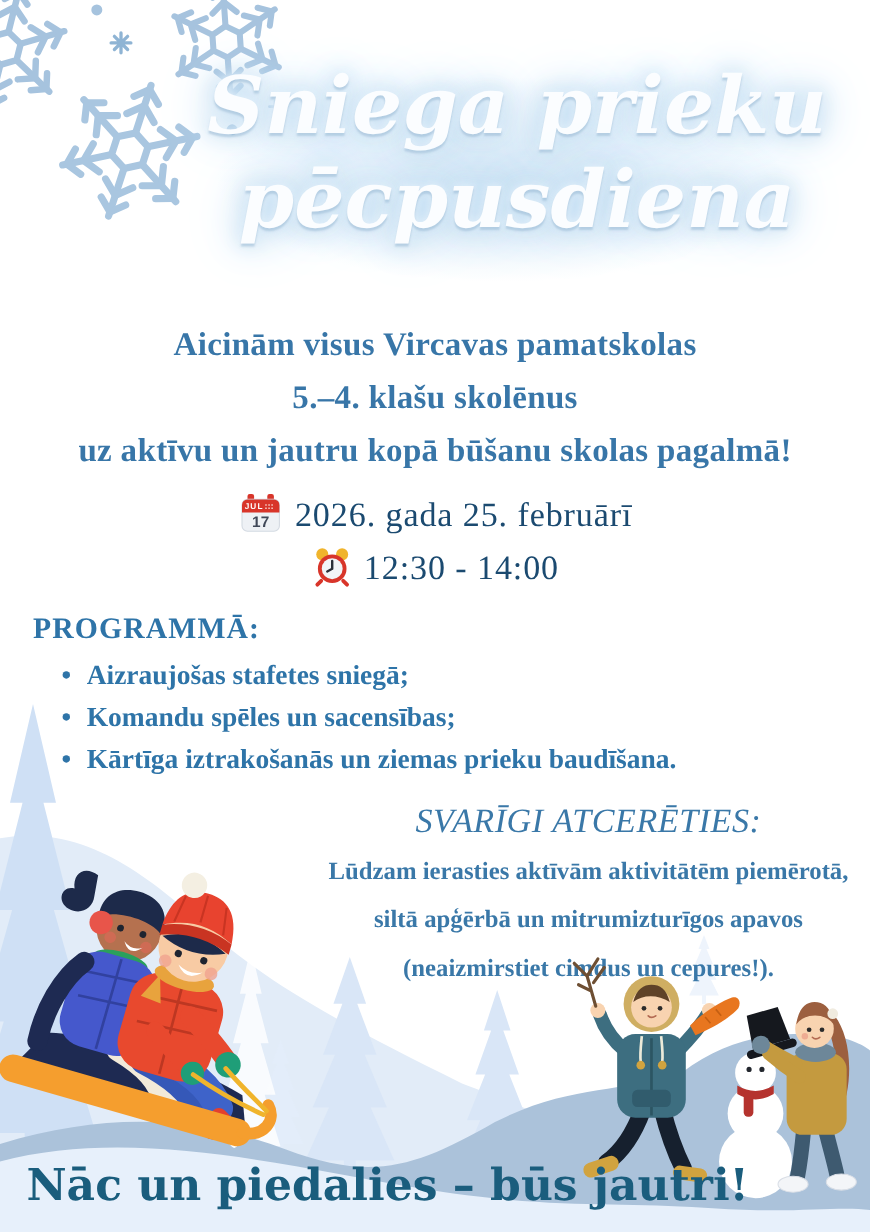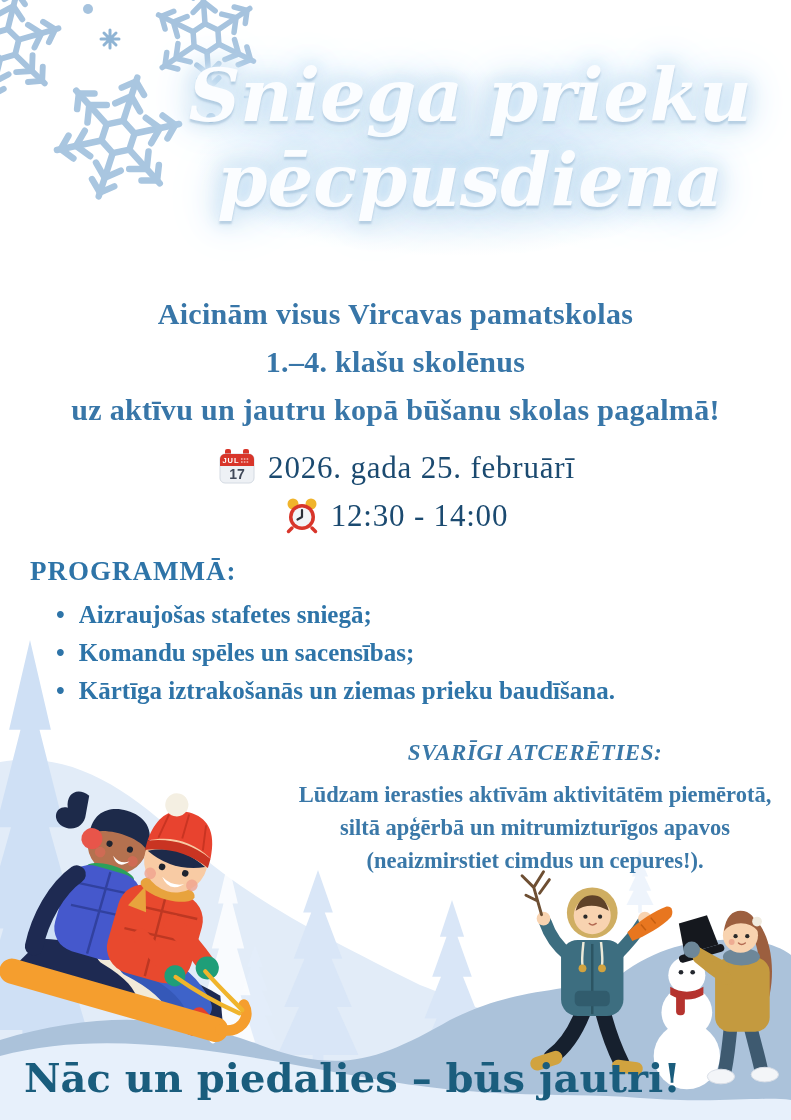--- a/index.html
+++ b/index.html
@@ -33,22 +33,22 @@
   .time-row{top:496px;}
   .date-text,.time-text{font-weight:normal; font-size:31px; color:#1b4a70; letter-spacing:.8px;}
   .program{position:absolute; top:556px; left:30px; width:730px; z-index:2; color:#2e74a8;}
   .program-heading{font-weight:bold; font-size:27px; letter-spacing:1px; margin:0;}
   .program-list{list-style:none; margin:9px 0 0 26px; padding:0;}
   .program-item{display:flex; gap:14px; align-items:baseline;
     font-weight:bold; font-size:25px; line-height:38px;}
   .bullet{font-size:25px;}
   .important{position:absolute; top:728px; left:278px; width:514px; z-index:2;
     text-align:center; color:#3a78a8;}
-  .important-heading{font-style:italic; font-weight:bold; font-size:23px; margin:12px; letter-spacing:.5px;}
-  .important-body{font-weight:bold; font-size:22.5px; line-height:33px; margin:6px 0 0;}
+  .important-heading{font-style:italic; font-weight:normal; font-size:31px; margin:0; letter-spacing:.5px;}
+  .important-body{font-weight:bold; font-size:22.5px; line-height:44px; margin:6px 0 0;}
   .slogan{
     position:absolute; top:1054px; left:24px; z-index:3;
     font-family:"DejaVu Serif",serif; font-weight:bold;
     font-size:40px; color:#1a5d7d;
   }
   svg.sled{position:absolute; left:-12px; top:772px; z-index:2;}
   svg.snowman-scene{position:absolute; left:492px; top:864px; z-index:2;}
   .cal-month{font-family:"Liberation Sans",sans-serif; font-weight:bold; font-size:7.5px; fill:#ffffff; letter-spacing:1px;}
   .cal-day{font-family:"Liberation Sans",sans-serif; font-weight:bold; font-size:14px; fill:#414959;}
 </style>
@@ -123,21 +123,21 @@
 
   <div class="title-halo"></div>
 
   <h1 class="title">
     <span>Sniega prieku</span>
     <span>pēcpusdiena</span>
   </h1>
 
   <div class="intro">
     <div>Aicinām visus Vircavas pamatskolas</div>
-    <div>1.–4. klašu skolēnus</div>
+    <div>5.–4. klašu skolēnus</div>
     <div>uz aktīvu un jautru kopā būšanu skolas pagalmā!</div>
   </div>
 
   <div class="date-row">
     <svg width="42" height="40" viewBox="0 0 40 40">
       <rect x="8" y="3" width="6" height="8" rx="2" fill="#d8352a"></rect>
       <rect x="26" y="3" width="6" height="8" rx="2" fill="#d8352a"></rect>
       <rect x="3" y="8" width="34" height="29" rx="5" fill="#eef1f5" stroke="#d4dae2"></rect>
       <path d="M3,13 a5,5 0 0 1 5,-5 h24 a5,5 0 0 1 5,5 v7 h-34 z" fill="#d8352a"></path>
       <text class="cal-month" x="14" y="17" text-anchor="middle">JUL</text>

